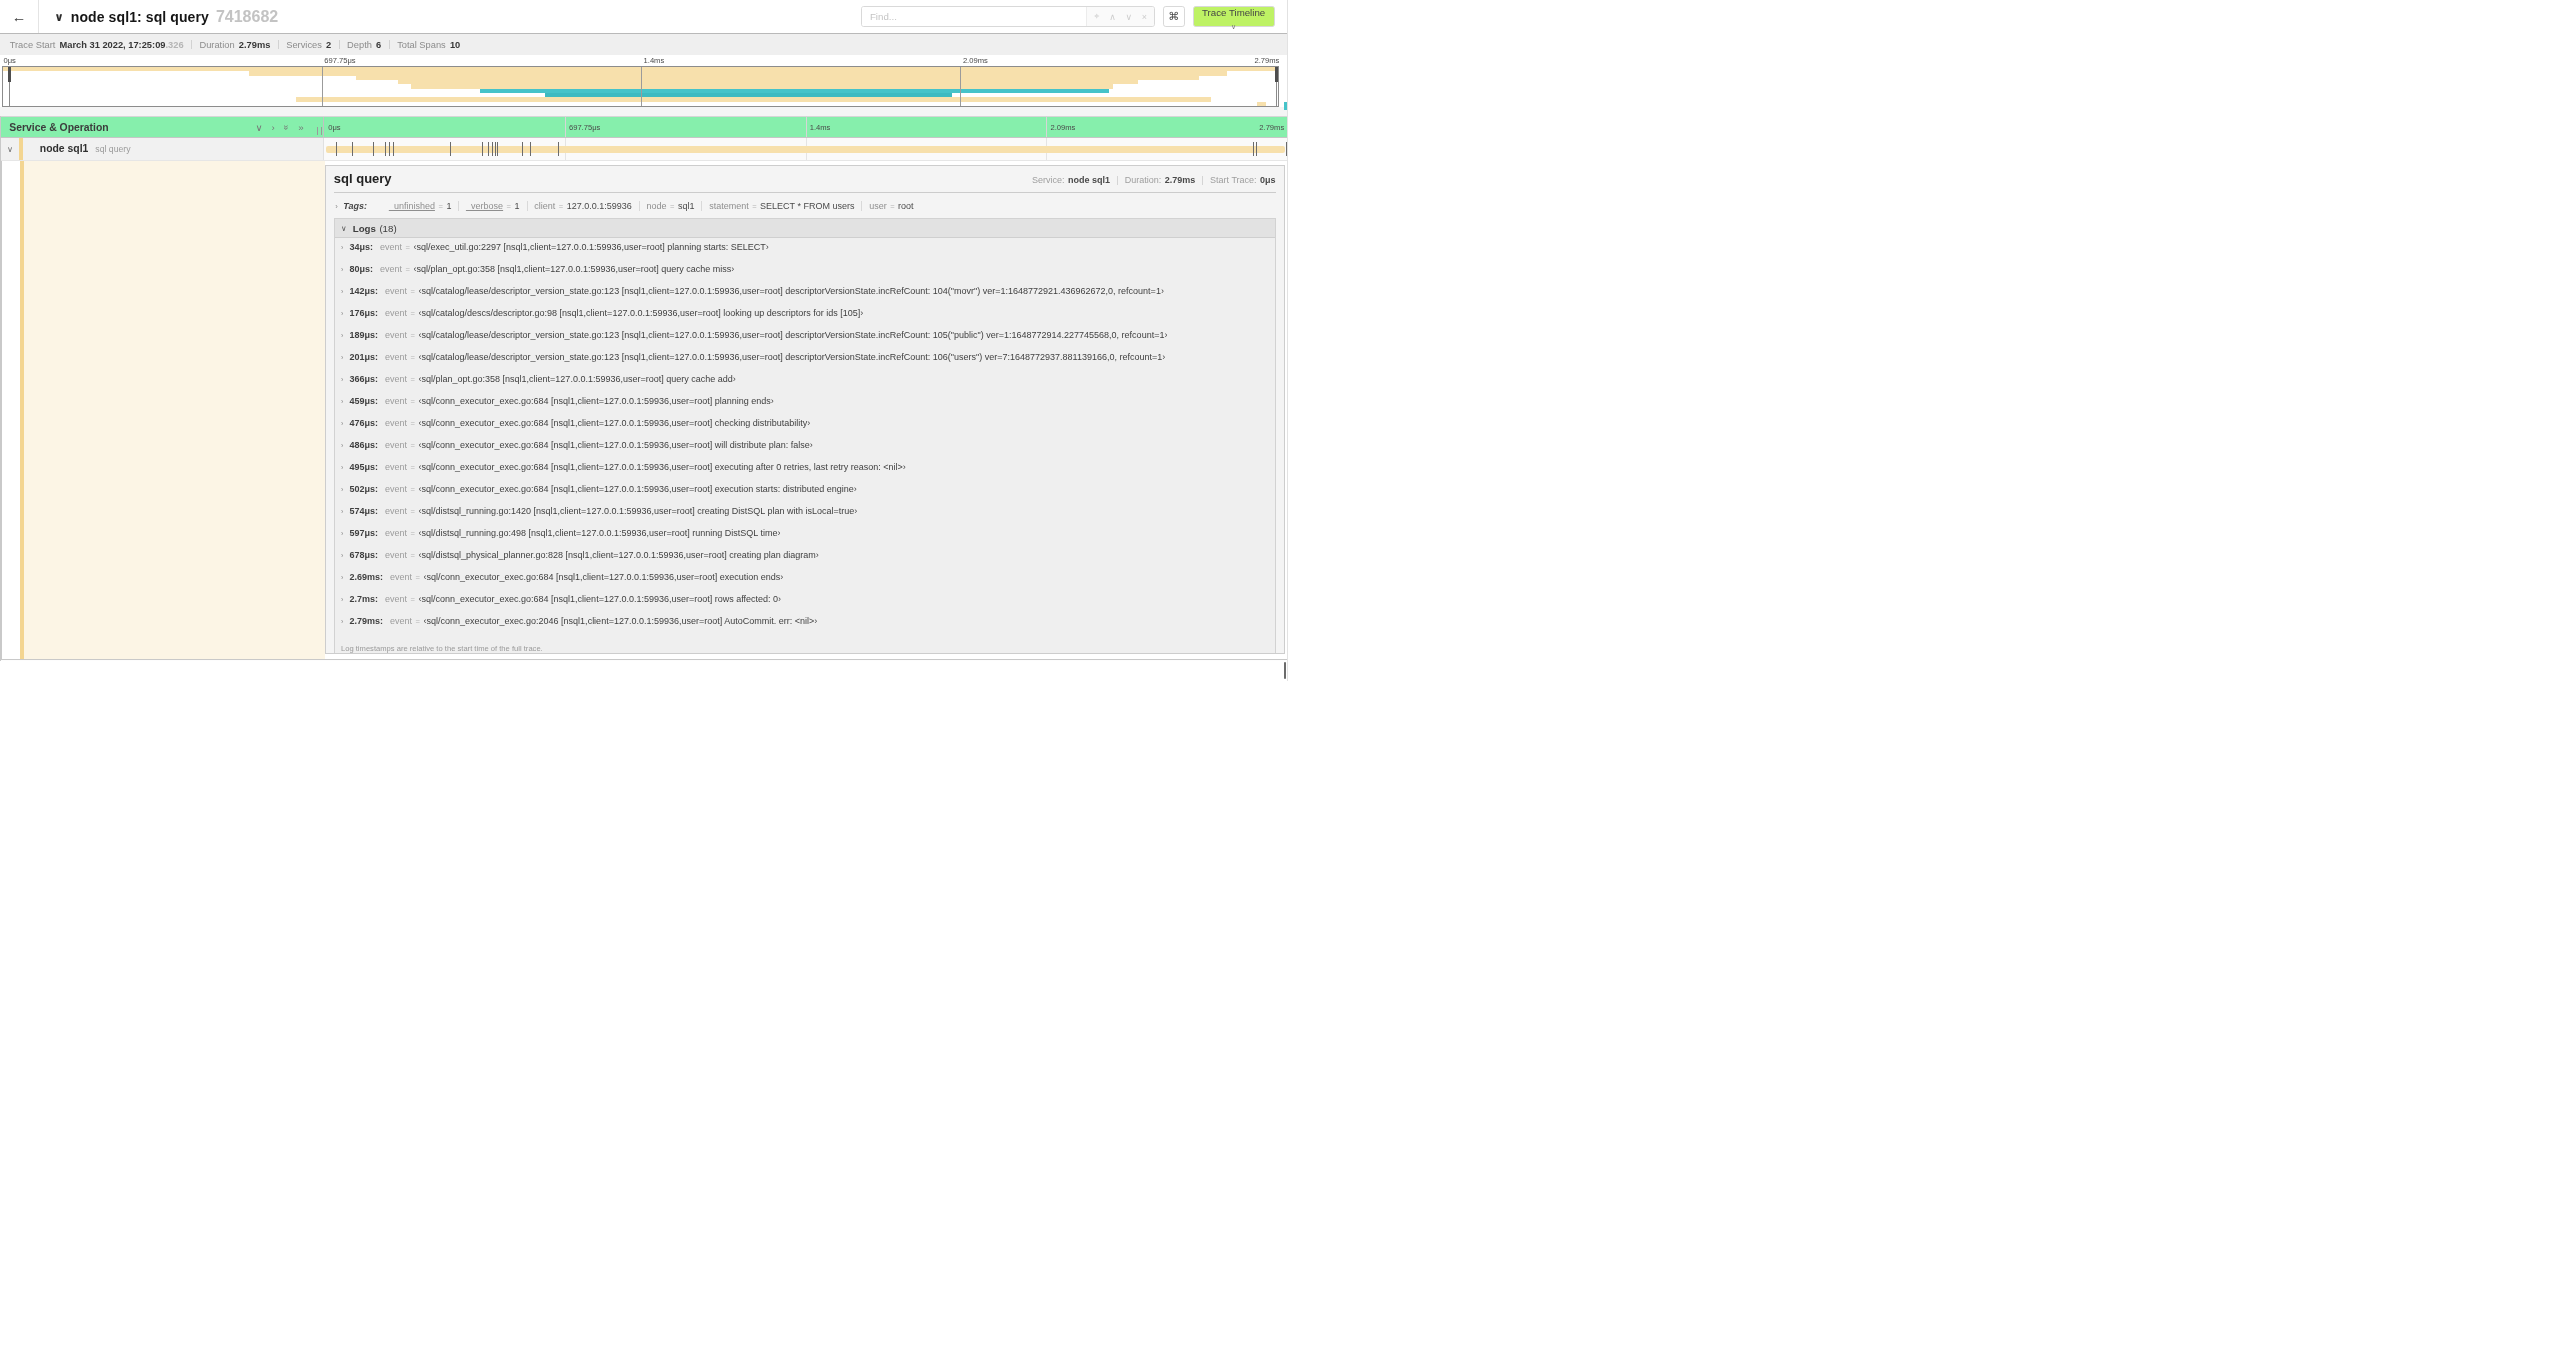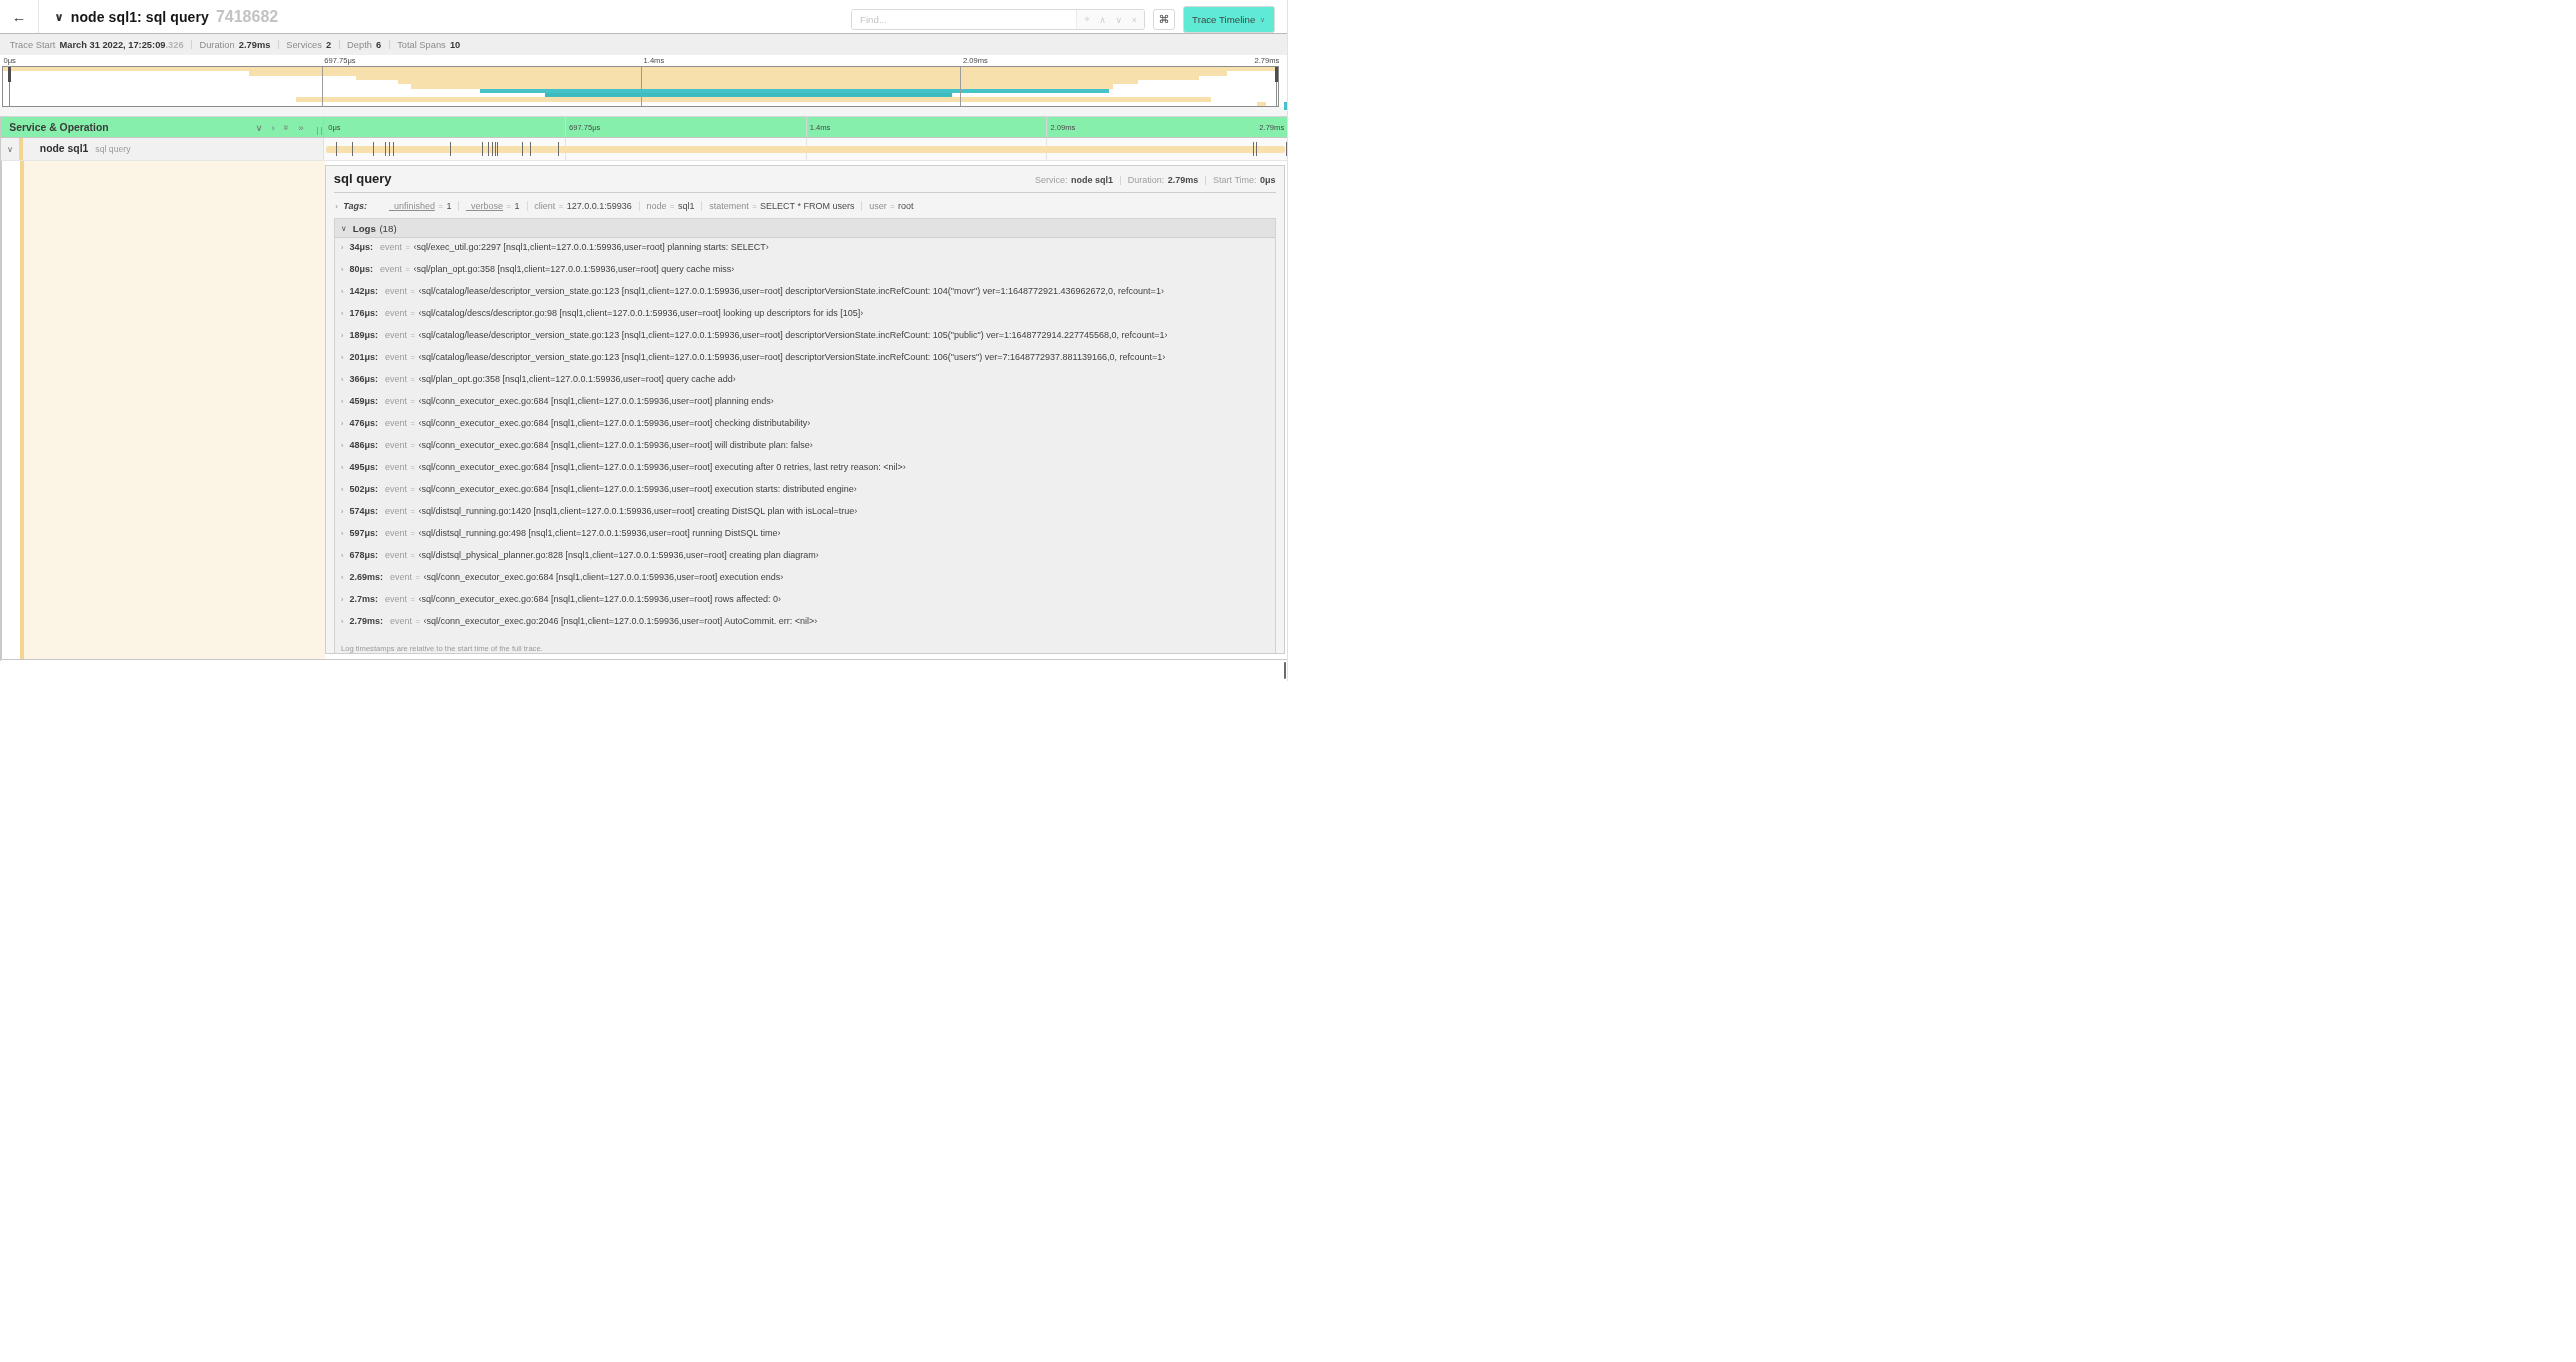--- a/index.html
+++ b/index.html
@@ -16,22 +16,22 @@
   .page-title { font-size:14px; font-weight:bold; color:#161616; letter-spacing:0.1px; }
   .trace-id { font-size:16px; color:#c3c3c3; font-weight:bold; }
   .topbar-right { position:absolute; right:12.5px; top:6.2px; display:flex; align-items:center; gap:7.6px; }
   .find-group { display:flex; height:21px; border:0.7px solid #d9d9d9; border-radius:2.8px; overflow:hidden; background:#fff; }
   .find-input { width:224px; border:none; outline:none; padding:0 7.6px; font-size:9.7px; color:#444; background:#fff; }
   .find-input::placeholder { color:#c4c4c4; }
   .find-btns { display:flex; align-items:center; background:#fafafa; border-left:0.7px solid #ececec; padding:0 7px; gap:9.7px; }
   .find-btns span { color:#cdcdcd; font-size:9px; cursor:default; }
   .sq-btn { height:21px; min-width:22px; padding:0 4.8px; border:0.7px solid #d9d9d9; border-radius:2.8px; background:#fff;
             font-size:11px; color:#4a4a4a; display:flex; align-items:center; justify-content:center; cursor:pointer; }
-  .view-btn { height:27px; padding:0 8.3px; border:0.7px solid #d9d9d9; border-radius:2.8px; background:#5eead4;
-              font-size:9.7px; color:#454545; display:flex; align-items:center; gap:4.8px; cursor:pointer; }
+  .view-btn { height:21px; padding:0 8.3px; border:0.7px solid #d9d9d9; border-radius:2.8px; background:#bef264;
+              font-size:9.7px; color:#454545; display:flex; align-items:center; gap:4.8px; cursor:pointer;flex-direction:column; }
   .view-btn .vchev { font-size:7px; color:#777; }
 
   
   .summary-bar { height:22px; background:#efefef; border-top:0.7px solid #b9b9b9; display:flex; align-items:center;
                  padding-left:9.7px; font-size:9.3px; }
   .summary-bar .item { display:flex; align-items:center; }
   .summary-bar .lbl { color:#8c8c8c; margin-right:4.2px; }
   .summary-bar .val { color:#383838; font-weight:bold; }
   .summary-bar .muted { color:#b5b5b5; font-weight:bold; }
   .summary-bar .sep { width:0.7px; height:9.7px; background:#d2d2d2; margin:0 7.6px; }
@@ -277,21 +277,21 @@
         <div class="detail-card">
           <div class="card-head">
             <span class="op-name">sql query</span>
             <span class="head-meta" id="detailMeta">
                 <span class="lbl">Service:</span>
                 <span class="val">node sql1</span>
                 <span class="sep"></span>
                 <span class="lbl">Duration:</span>
                 <span class="val">2.79ms</span>
                 <span class="sep"></span>
-                <span class="lbl">Start Time:</span>
+                <span class="lbl">Start Trace:</span>
                 <span class="val">0μs</span>
               </span>
           </div>
           <div class="card-divider"></div>
 
           <div class="tags-row" id="tagsRow">
             <span class="tchev">›</span>
             <span class="tags-label">Tags:</span>
           <span class="tag-item">
                 <span class="tag-key u">_unfinished</span>

